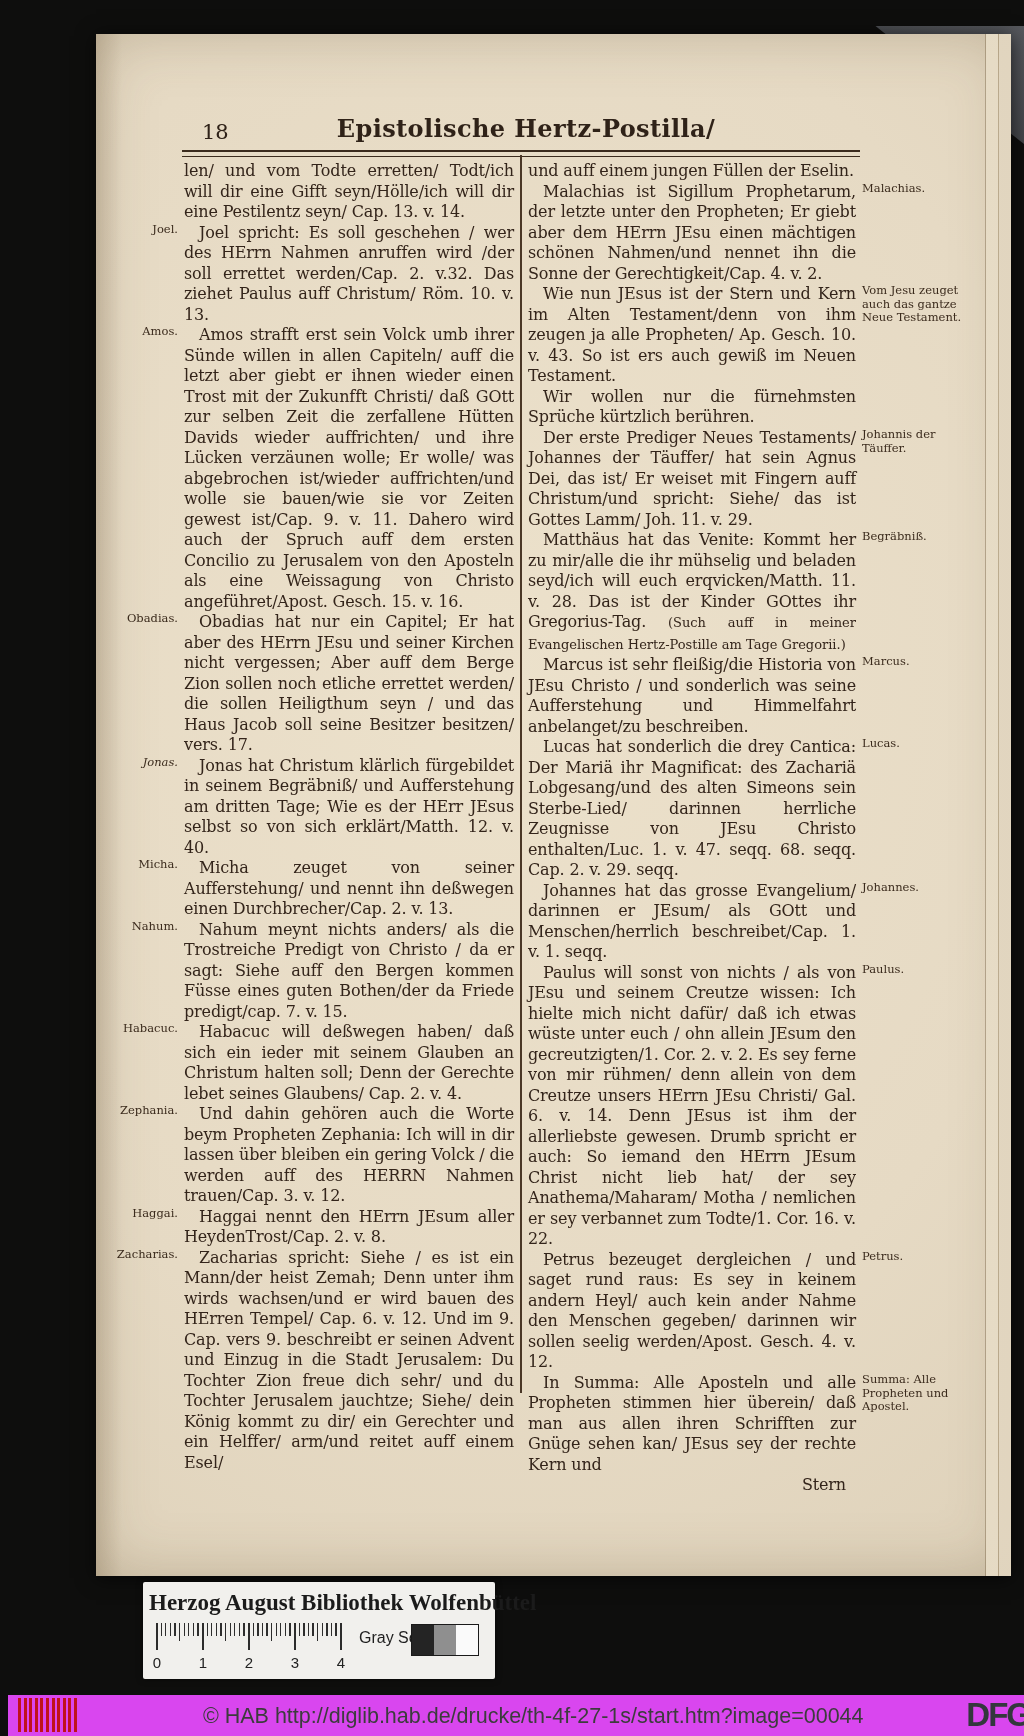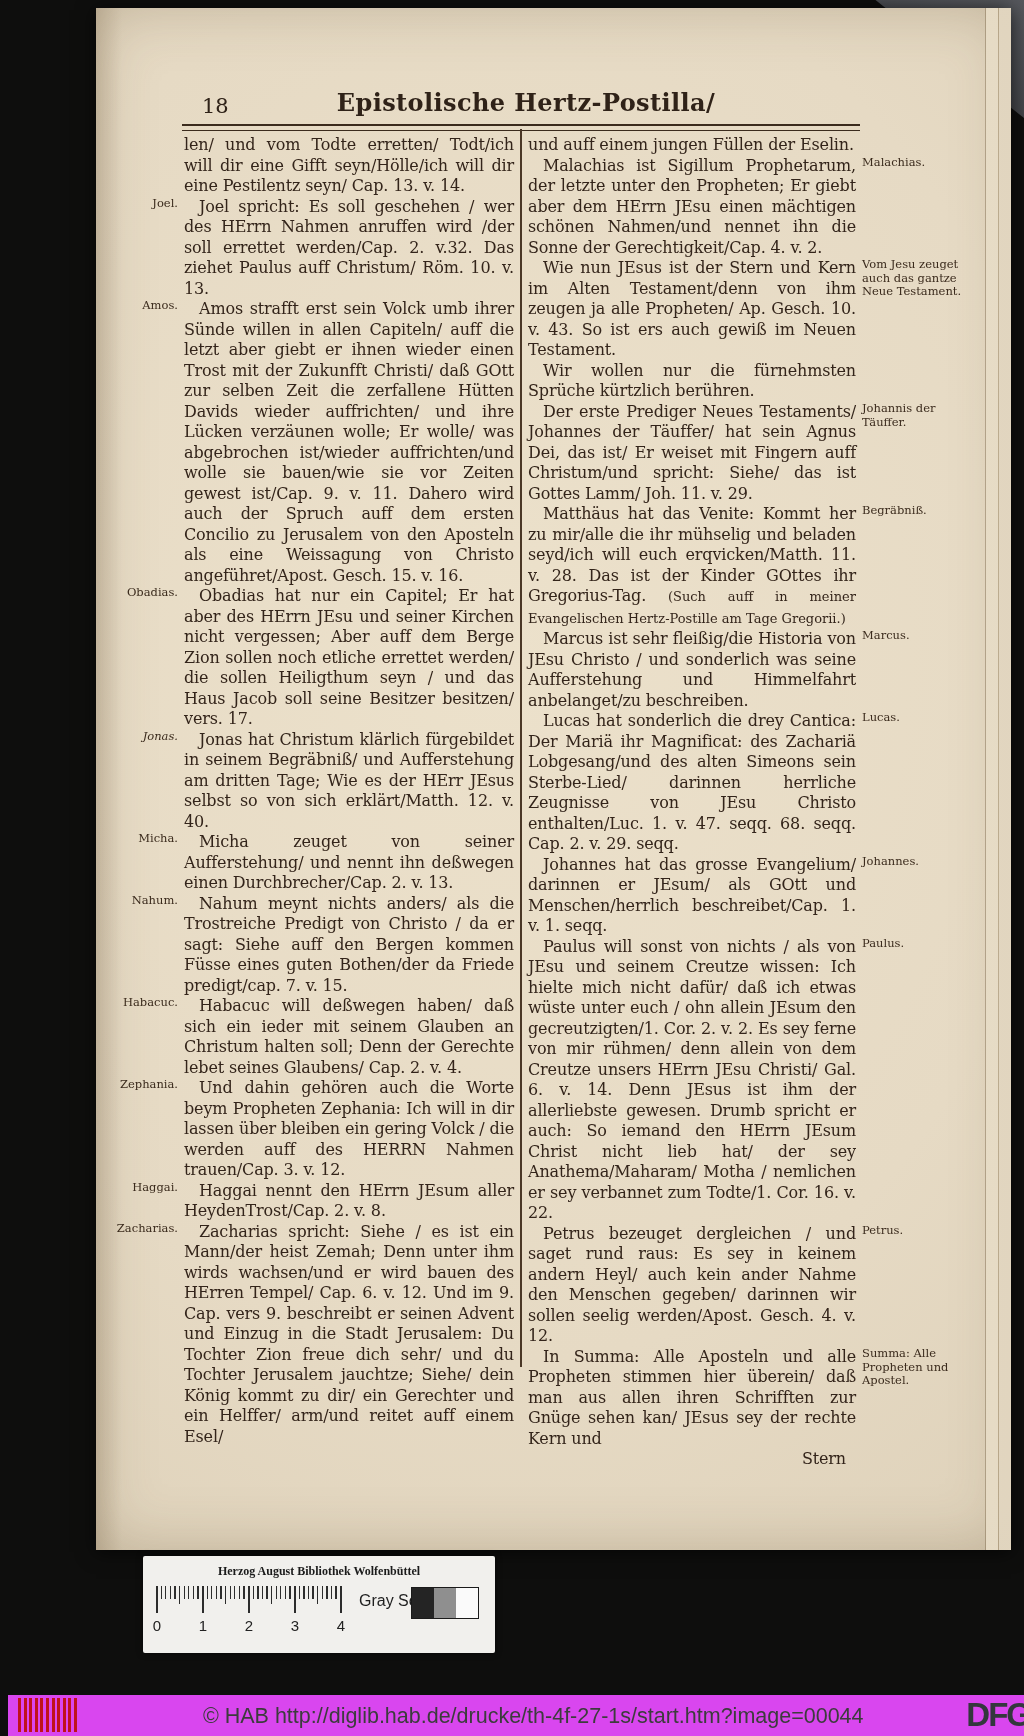--- a/index.html
+++ b/index.html
@@ -3,21 +3,21 @@
 <meta charset="utf-8">
 <style>
   html,body { margin:0; padding:0; }
   body {
     width:1024px; height:1736px;
     background:#0e0e0d;
     position:relative;
     overflow:hidden;
     font-family:"DejaVu Serif", serif;
   }
-  .stage { position:absolute; inset:0; }
+  .stage { position:absolute; inset:0;margin-top:26px; }
 
   
   .backdrop-corner {
     position:absolute; left:866px; top:0; width:158px; height:118px;
     background:linear-gradient(205deg,#56585d 0%,#3b3d41 90%);
     clip-path:polygon(6% 0, 100% 0, 100% 100%);
   }
 
   
   .page {
@@ -73,21 +73,21 @@
 
   
   .label-bar {
     position:absolute; left:143px; top:1556px; width:352px; height:97px;
     background:#f1f0ed; border-radius:2px;
     box-shadow:0 0 6px rgba(0,0,0,.5);
   }
   .label-title {
     margin:8px 6px 0; text-align:center;
     font-family:"Liberation Serif", serif; font-weight:bold;
-    font-size:12px; color:#1b1b1b; white-space:nowrap;
+    font-size:23px; color:#1b1b1b; white-space:nowrap;
   }
   .label-row { position:relative; height:60px; }
   .ruler { position:absolute; left:13px; top:7px; width:200px; height:48px; }
   .ruler-ticks {
     position:absolute; left:0; top:0; width:186px; height:13px;
     background:repeating-linear-gradient(90deg, #2e2e2e 0 1.3px, transparent 1.3px 4.6px);
   }
   .tick-major { position:absolute; top:0; width:1.8px; height:27px; background:#2c2c2c; }
   .tick-half  { position:absolute; top:0; width:1.4px; height:18px; background:#2c2c2c; }
   .ruler-num {

